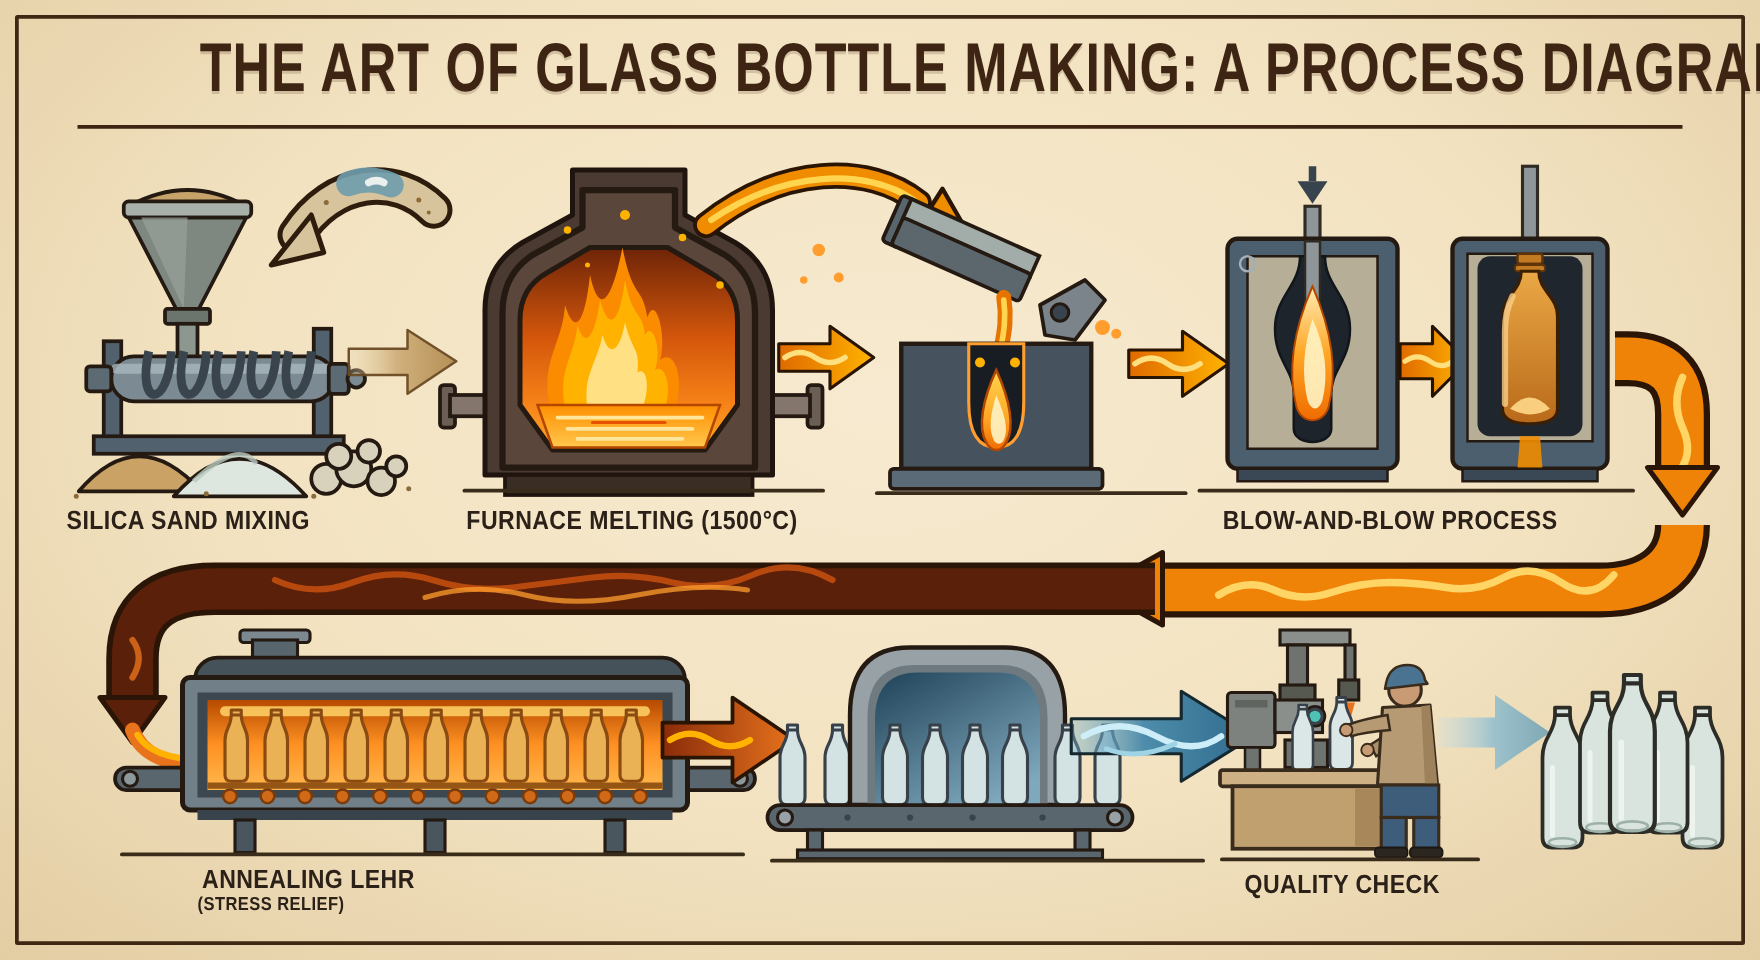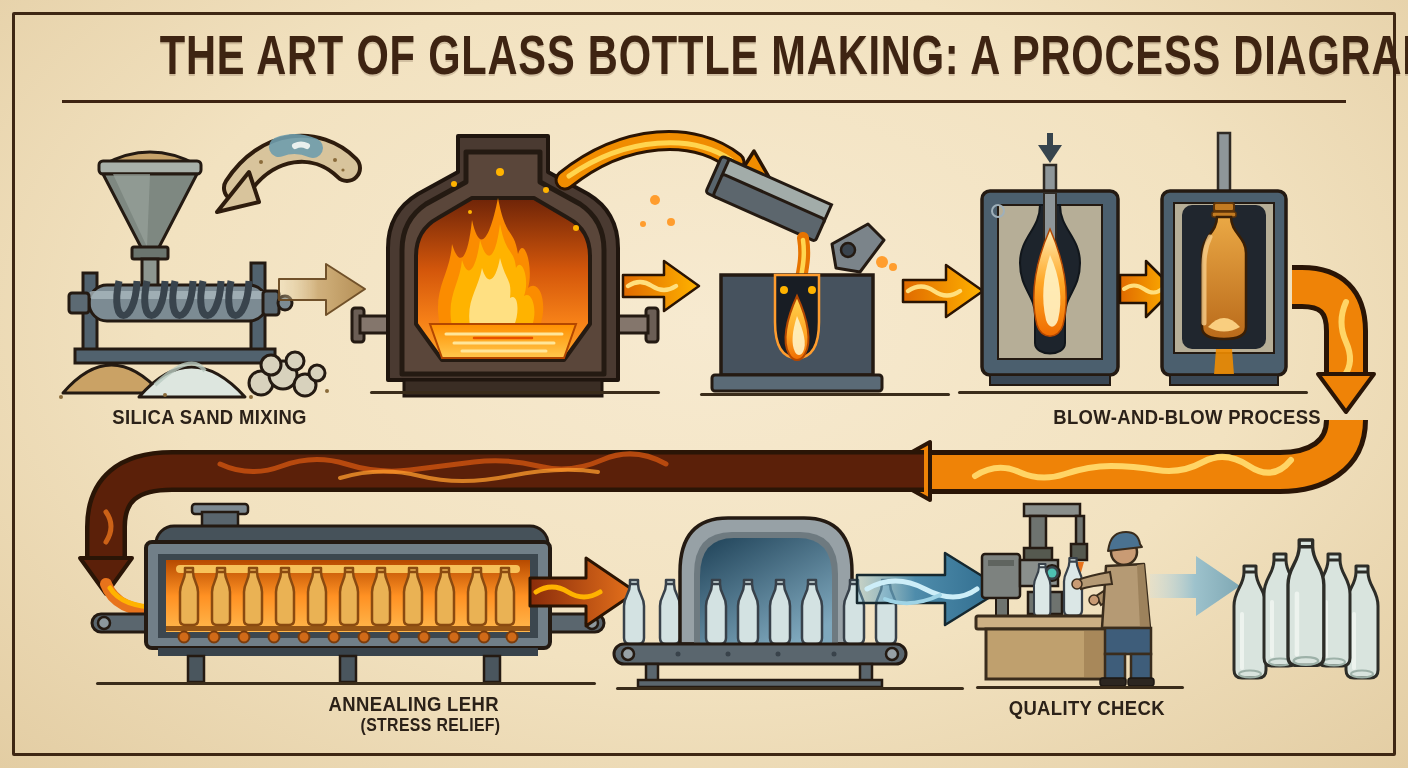--- a/index.html
+++ b/index.html
@@ -14,23 +14,23 @@
     left:12px;top:12px;width:1378px;height:738px;
     border:3px solid #3e2713;border-radius:2px;pointer-events:none;
   }
   .title{
     left:0;top:24px;width:1408px;text-align:center;
     color:#3e2412;font-weight:bold;font-size:52px;line-height:1.2;
     text-shadow:0 2px 0 rgba(62,36,18,.18);
   }
   .title .cond{display:inline-block;transform:scale(.8,1.06);transform-origin:center;white-space:nowrap;letter-spacing:1px;}
   .title-underline{left:62px;top:100px;width:1284px;height:3px;background:#3e2412;}
-  .label{color:#2b2118;font-weight:bold;font-size:21px;text-align:right;line-height:1.1;}
+  .label{color:#2b2118;font-weight:bold;font-size:21px;text-align:left;line-height:1.1;}
   .label .cond{display:inline-block;transform:scaleX(.88);transform-origin:center;white-space:nowrap;letter-spacing:.4px;}
-  .sublabel{font-size:18px;}
+  .sublabel{font-size:15px;}
   .gline{height:3px;background:#3a2c1a;border-radius:2px;}
   svg{display:block;overflow:visible;}
 </style>
 </head>
 <body>
 
 <div id="stage">
 
   <div class="abs frame"></div>
 
@@ -536,21 +536,22 @@
   </div>
 
   <div class="abs gline" style="left:370px;top:391px;width:290px;"></div>
   <div class="abs gline" style="left:700px;top:393px;width:250px;"></div>
   <div class="abs gline" style="left:958px;top:391px;width:350px;"></div>
   <div class="abs gline" style="left:96px;top:682px;width:500px;"></div>
   <div class="abs gline" style="left:616px;top:687px;width:348px;"></div>
   <div class="abs gline" style="left:976px;top:686px;width:208px;"></div>
 
   <div class="abs label" style="left:40px;top:405px;width:280px;"><span class="cond">SILICA SAND MIXING</span></div>
-  <div class="abs label" style="left:1019px;top:405px;width:320px;"><span class="cond">BLOW-AND-BLOW PROCESS</span></div>
+  <div class="abs label" style="left:355px;top:405px;width:300px;"><span class="cond">FURNACE MELTING (1500°C)</span></div>
+  <div class="abs label" style="left:960px;top:405px;width:320px;"><span class="cond">BLOW-AND-BLOW PROCESS</span></div>
 
   <div class="abs label" style="left:150px;top:692px;width:360px;"><span class="cond">ANNEALING LEHR</span></div>
   <div class="abs label sublabel" style="left:150px;top:716px;width:360px;"><span class="cond">(STRESS RELIEF)</span></div>
 
 
   <div class="abs label" style="left:985px;top:696px;width:190px;"><span class="cond">QUALITY CHECK</span></div>
 
 </div>
 
 </body></html>

